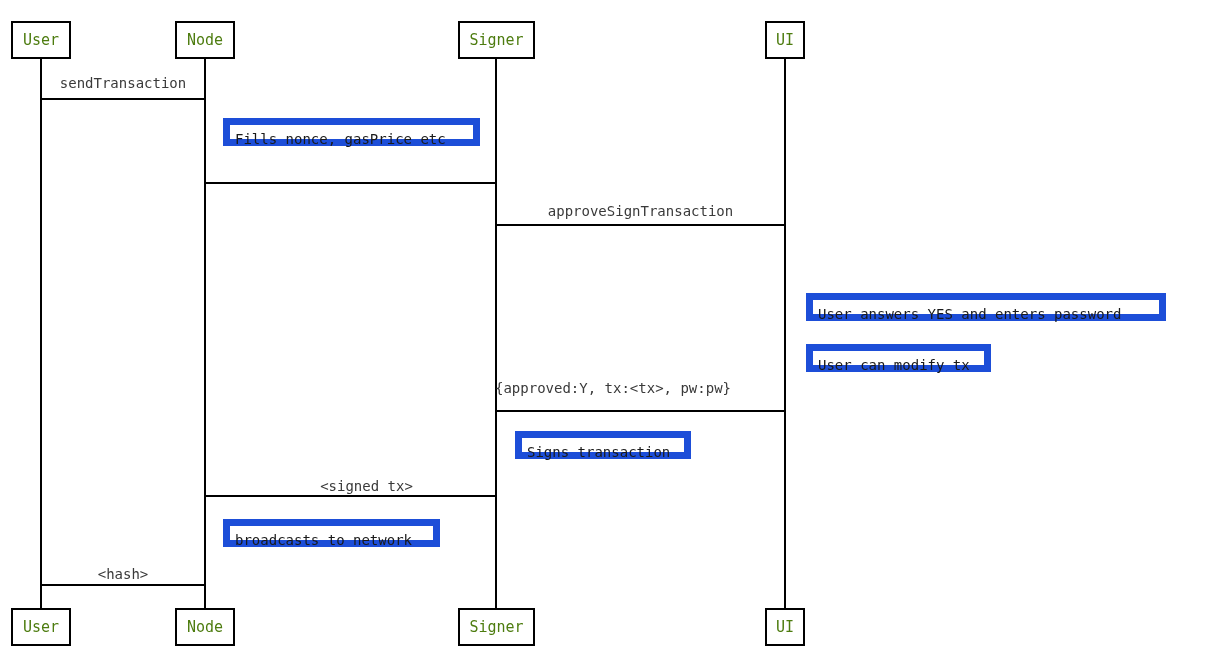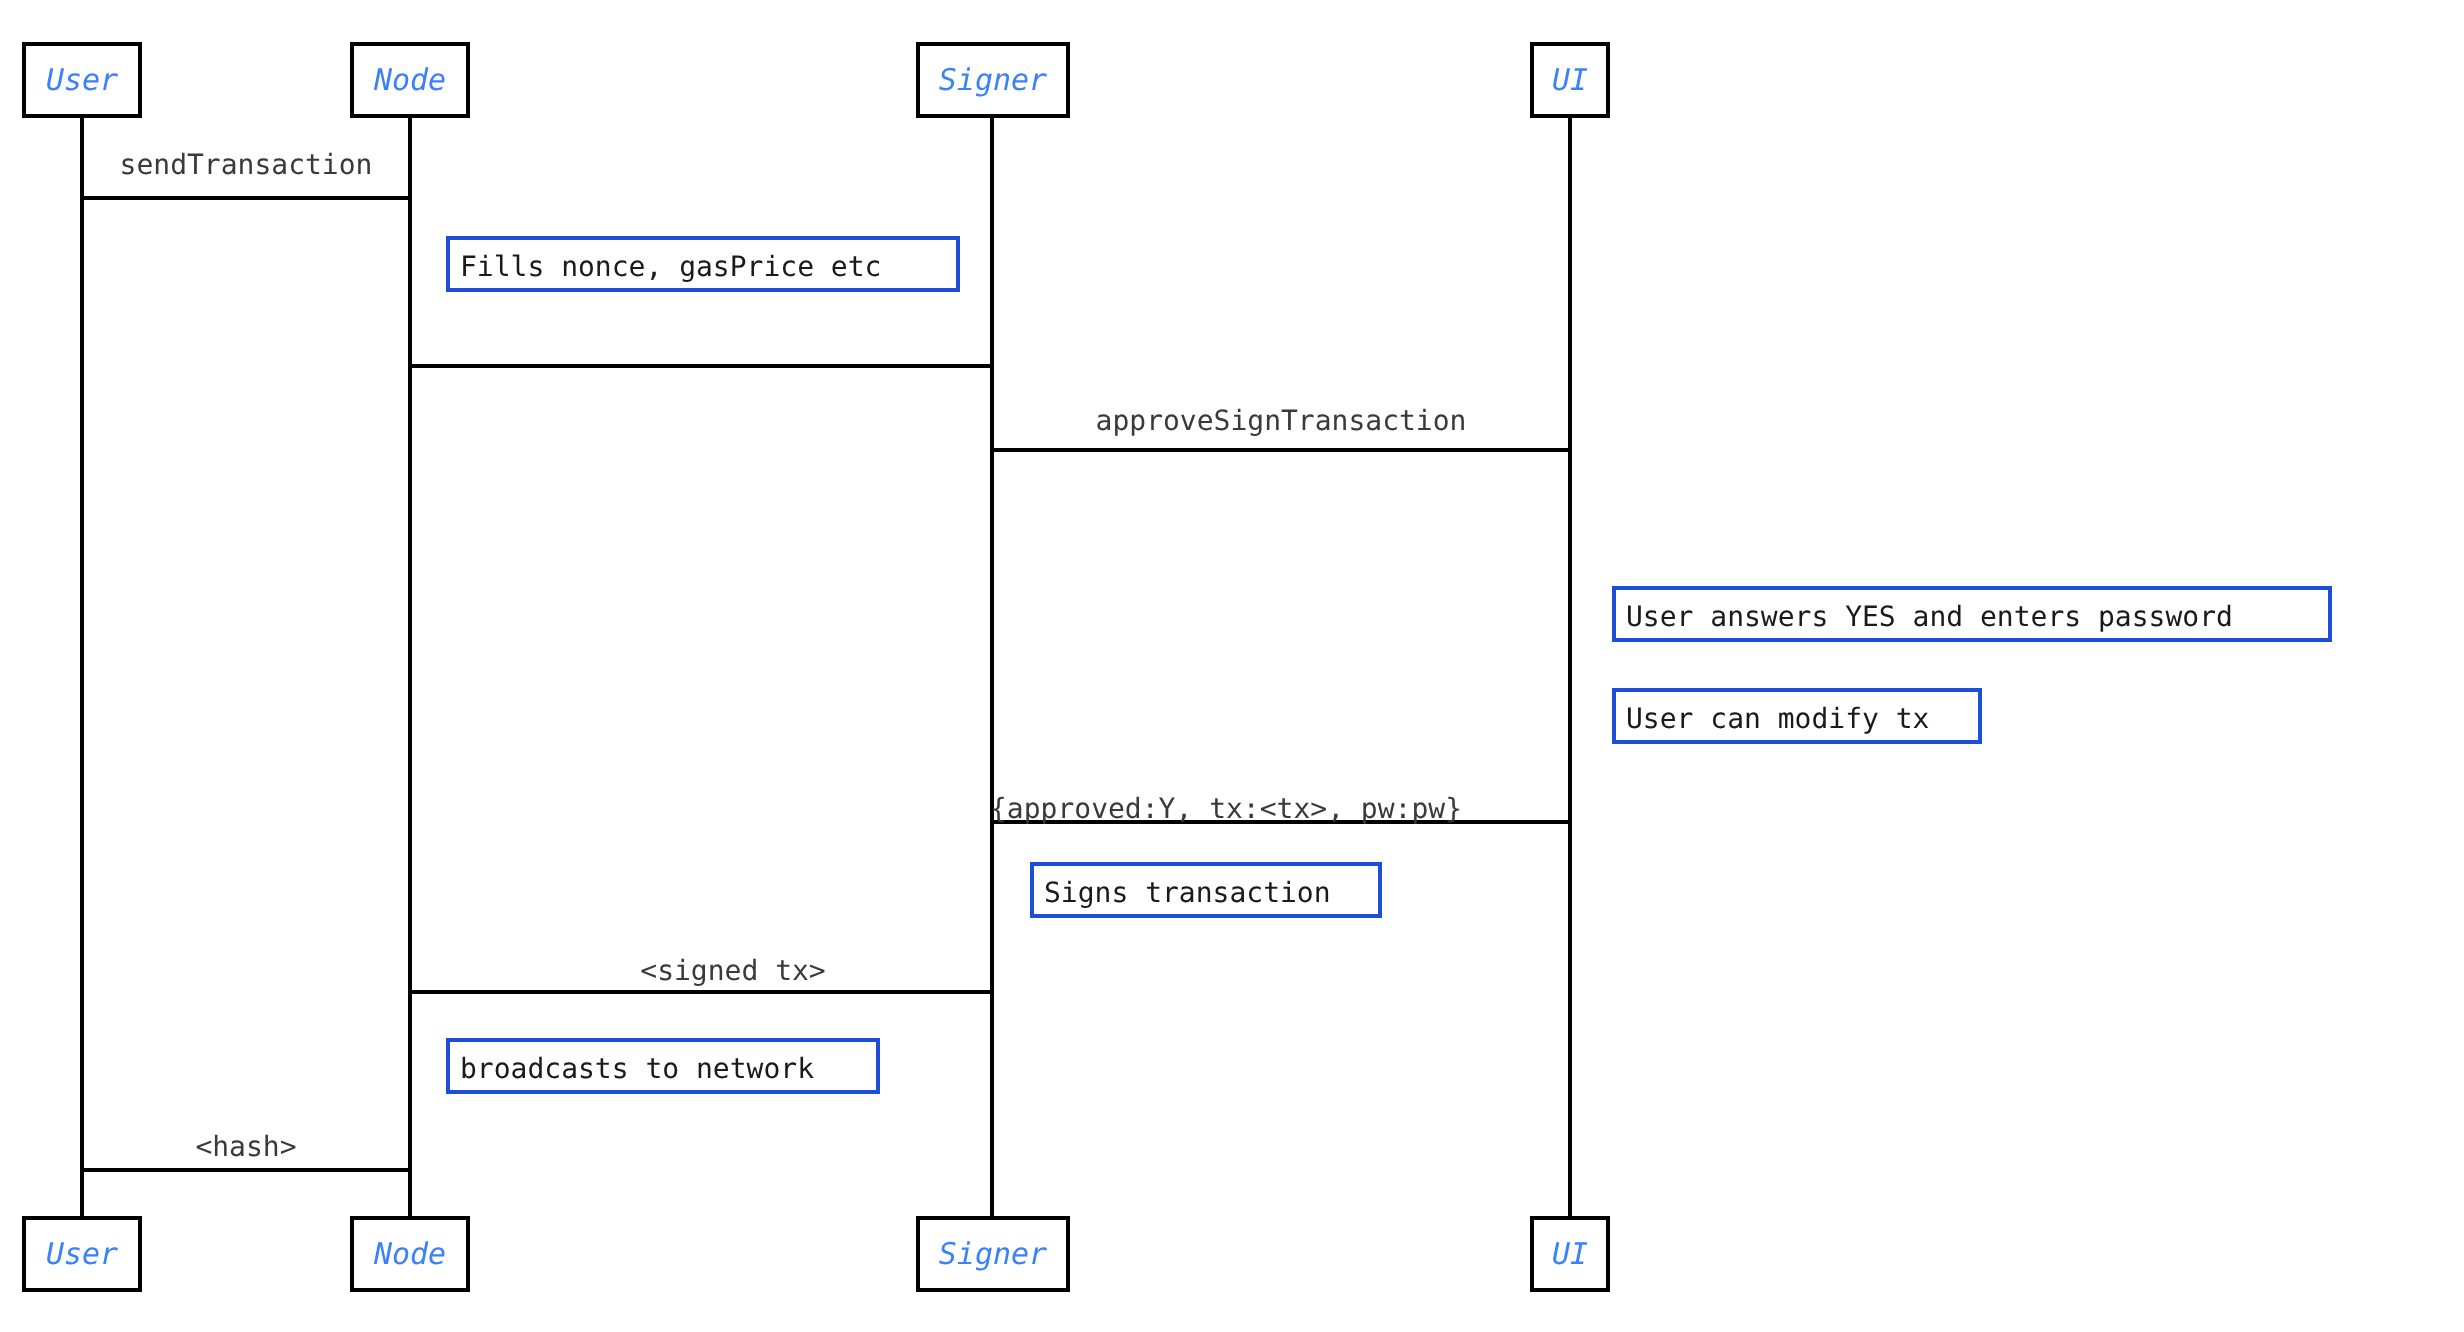--- a/index.html
+++ b/index.html
@@ -29,24 +29,23 @@
     position: absolute;
     box-sizing: border-box;
     border: 2px solid #000000;
     background: #ffffff;
     display: flex;
     align-items: center;
     justify-content: center;
     height: 38px;
     font-size: 15px;
     line-height: 1;
-    color: #3b82f6;
+    color: #4d7c0f;
     letter-spacing: 0px;
     white-space: nowrap;
-    font-style: italic;
   }
 
   
   .msg-line {
     position: absolute;
     height: 2px;
     background: #000000;
   }
   .msg-label {
     position: absolute;
@@ -55,21 +54,21 @@
     color: #3a3a3a;
     white-space: nowrap;
     text-align: center;
     background: transparent;
   }
 
   
   .note-box {
     position: absolute;
     box-sizing: border-box;
-    border: 2px solid #1d4ed8;
+    border: 7px solid #1d4ed8;
     background: #ffffff;
     height: 28px;
     display: block;
     overflow: visible;
     white-space: nowrap;
   }
   .note-text {
     position: absolute;
     left: 5px;
     top: 5px;
@@ -101,21 +100,21 @@
 
   <div class="msg-line" id="msg-line-0" style="left: 40px; top: 98px; width: 166px;"></div>
   <div class="msg-label" id="msg-label-0" style="left: 40px; top: 76px; width: 166px;">sendTransaction</div>
 
   <div class="msg-line" id="msg-line-1" style="left: 204px; top: 182px; width: 293px;"></div>
 
   <div class="msg-line" id="msg-line-2" style="left: 495px; top: 224px; width: 291px;"></div>
   <div class="msg-label" id="msg-label-2" style="left: 495px; top: 204px; width: 291px;">approveSignTransaction</div>
 
   <div class="msg-line" id="msg-line-3" style="left: 495px; top: 410px; width: 291px;"></div>
-  <div class="msg-label" id="msg-label-3" style="left: 495px; top: 398px; width: 234px;">{approved:Y, tx:&lt;tx&gt;, pw:pw}</div>
+  <div class="msg-label" id="msg-label-3" style="left: 495px; top: 381px; width: 234px;">{approved:Y, tx:&lt;tx&gt;, pw:pw}</div>
 
   <div class="msg-line" id="msg-line-4" style="left: 204px; top: 495px; width: 293px;"></div>
   <div class="msg-label" id="msg-label-4" style="left: 204px; top: 479px; width: 293px; padding-left: 16px;">&lt;signed tx&gt;</div>
 
   <div class="msg-line" id="msg-line-5" style="left: 40px; top: 584px; width: 166px;"></div>
   <div class="msg-label" id="msg-label-5" style="left: 40px; top: 567px; width: 166px;">&lt;hash&gt;</div>
 
   <div class="note-box" id="note-box-0" style="left: 223px; top: 118px; width: 257px;">
     <span class="note-text">Fills nonce, gasPrice etc</span>
   </div>

